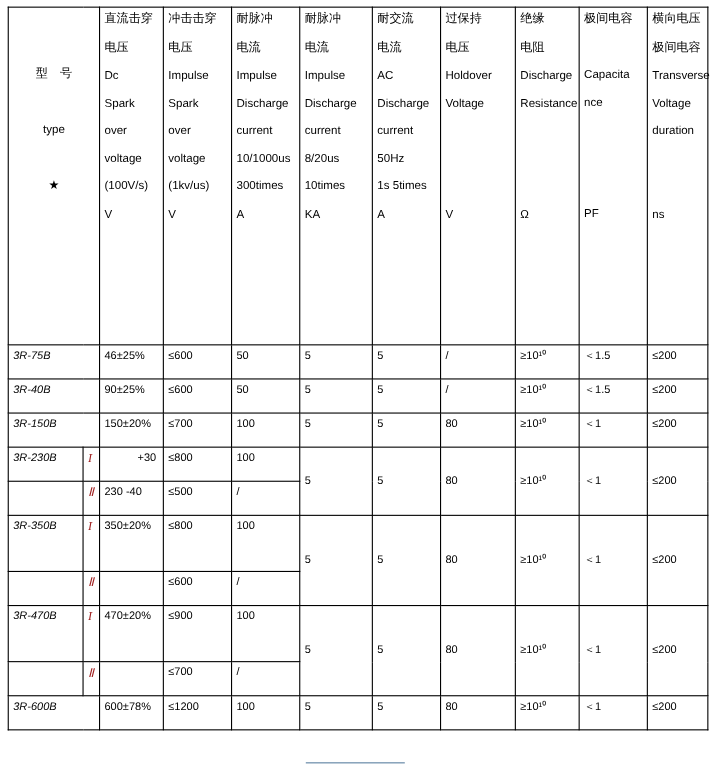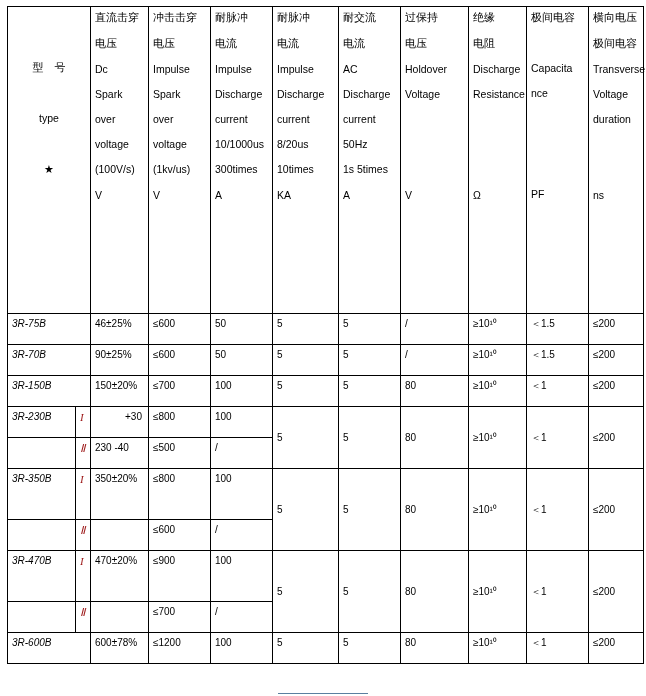--- a/index.html
+++ b/index.html
@@ -225,21 +225,21 @@
         <td>50</td>
         <td>5</td>
         <td>5</td>
         <td>/</td>
         <td>≥10¹⁰</td>
         <td>＜1.5</td>
         <td>≤200</td>
       </tr>
 
       <tr>
-        <td colspan="2" class="rnum">3R-70B</td>
+        <td colspan="2" class="rnum">3R-40B</td>
         <td>90±25%</td>
         <td>≤600</td>
         <td>50</td>
         <td>5</td>
         <td>5</td>
         <td>/</td>
         <td>≥10¹⁰</td>
         <td>＜1.5</td>
         <td>≤200</td>
       </tr>

